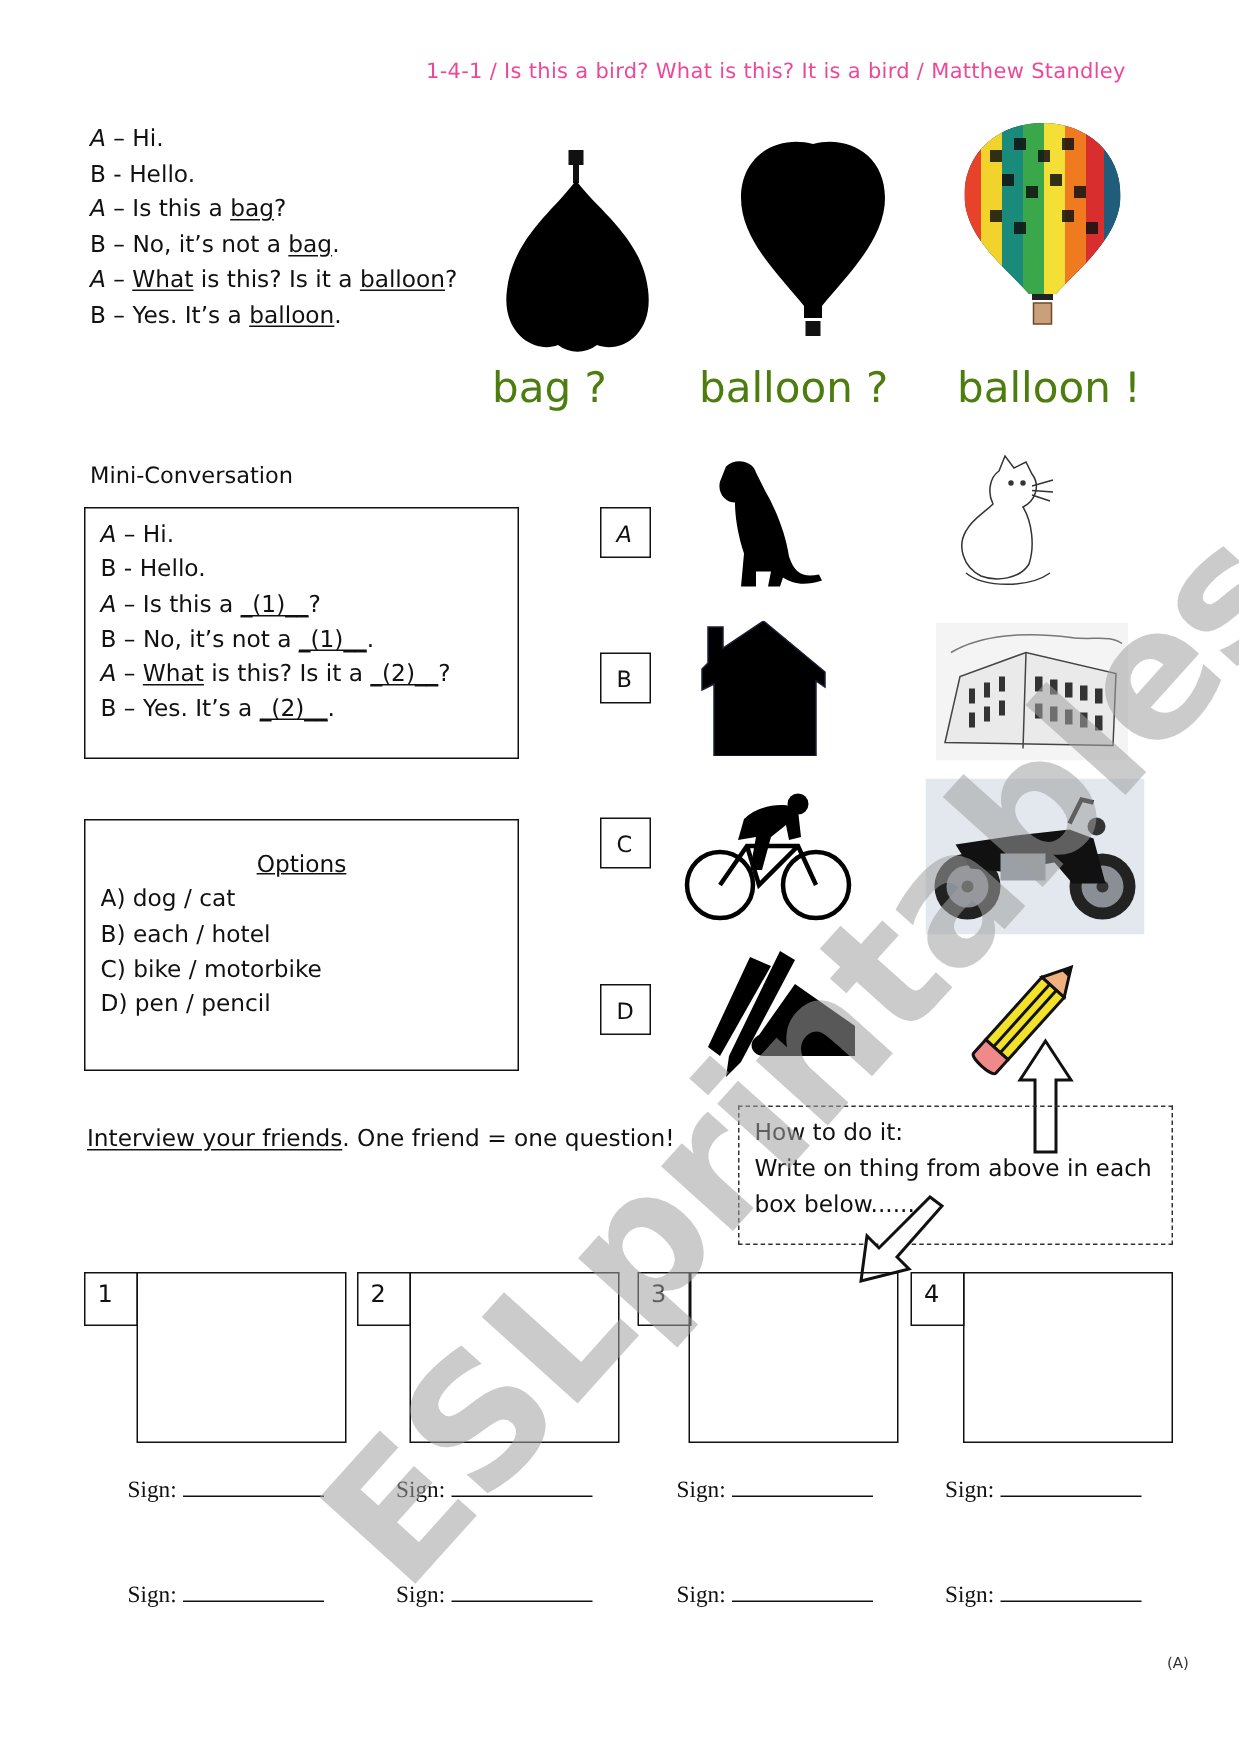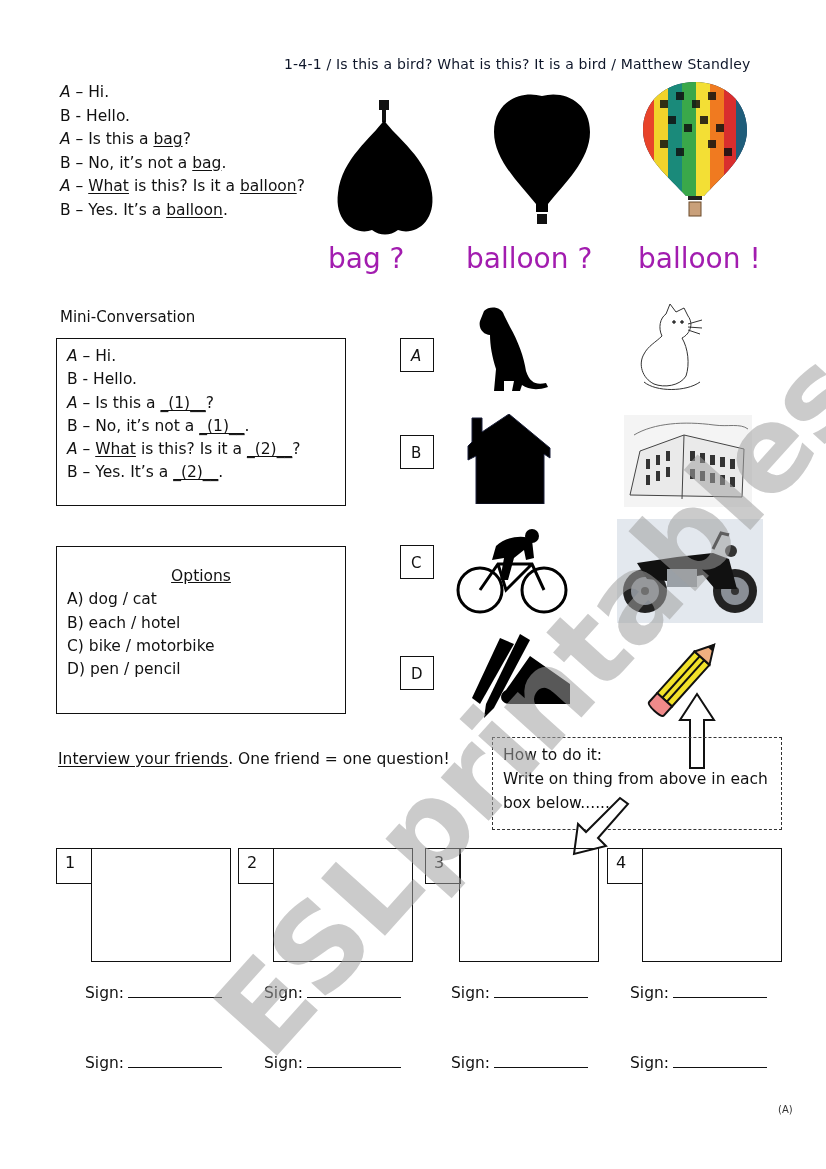--- a/index.html
+++ b/index.html
@@ -1,36 +1,36 @@
 <!DOCTYPE html>
 <html><head>
 <meta charset="utf-8">
 <style>
   html, body { margin:0; padding:0; background:#fff; }
   body { width:826px; height:1169px; position:relative; overflow:hidden;
          font-family:"DejaVu Sans", sans-serif; color:#111; }
   .abs { position:absolute; }
-  .header { left:284px; top:56px; width:520px; font-family:"DejaVu Sans", sans-serif; font-size:14px; letter-spacing:0.2px; color:#0f172a; white-space:nowrap; }
+  .header { left:284px; top:40px; width:520px; font-family:"DejaVu Sans", sans-serif; font-size:14px; letter-spacing:0.2px; color:#ec4899; white-space:nowrap; }
   .dialog { left:60px; top:81px; font-size:15.5px; line-height:23.5px; }
   .dialog .line { white-space:nowrap; }
   .u { text-decoration:underline; text-underline-offset:2px; }
   .it { font-style:italic; }
-  .caption { font-size:28px; color:#a21caf; top:242px; white-space:nowrap; }
+  .caption { font-size:28px; color:#4d7c0f; top:242px; white-space:nowrap; }
   .section-title { left:60px; top:308px; font-size:15px; }
   .box { border:1.5px solid #111; box-sizing:border-box; background:transparent; }
   .conv-box { left:56px; top:338px; width:290px; height:168px; padding:6px 10px; font-size:15.5px; line-height:23.3px; }
   .opt-box { left:56px; top:546px; width:290px; height:168px; padding:18px 10px; font-size:15.5px; line-height:23.3px; }
   .opt-title { text-align:center; text-decoration:underline; }
   .letter-box { width:34px; height:34px; font-size:15px; display:flex; align-items:flex-start; justify-content:flex-start; padding:8px 0 0 10px; }
   .interview { left:58px; top:748px; font-size:15.5px; line-height:23.5px; white-space:nowrap; }
   .interview .lbl { display:inline-block; width:58px; }
   .howto { left:492px; top:737px; width:290px; height:93px; border:1.2px dashed #333; box-sizing:border-box; padding:5px 10px; font-size:15.5px; line-height:24px; }
   .num-tab { width:36px; height:36px; border:1.5px solid #111; box-sizing:border-box; font-size:16px; padding:4px 0 0 8px; background:#fff; }
   .answer-box { width:140px; height:114px; border:1.5px solid #111; box-sizing:border-box; background:transparent; }
-  .sign { font-size:15.5px; white-space:nowrap; }
+  .sign { font-size:15.5px; white-space:nowrap;font-family:Liberation Serif, serif; }
   .sign .blank { display:inline-block; width:94px; border-bottom:1.2px solid #111; margin-left:4px; height:14px; vertical-align:baseline; }
   .footer { left:778px; top:1104px; font-size:10px; color:#333; }
   .watermark { left:40px; top:520px; font-size:118px; font-weight:bold; color:rgba(160,160,160,0.55);
                transform:rotate(-48deg); transform-origin:center; white-space:nowrap; pointer-events:none;
                font-family:"DejaVu Sans", sans-serif; letter-spacing:-2px; }
   svg { display:block; }
 </style>
 </head>
 <body>
 

